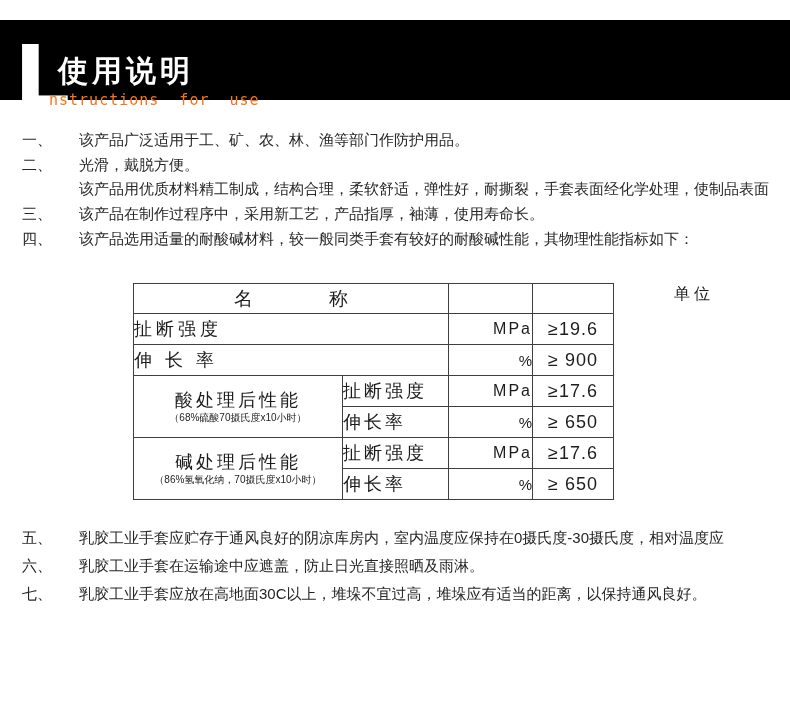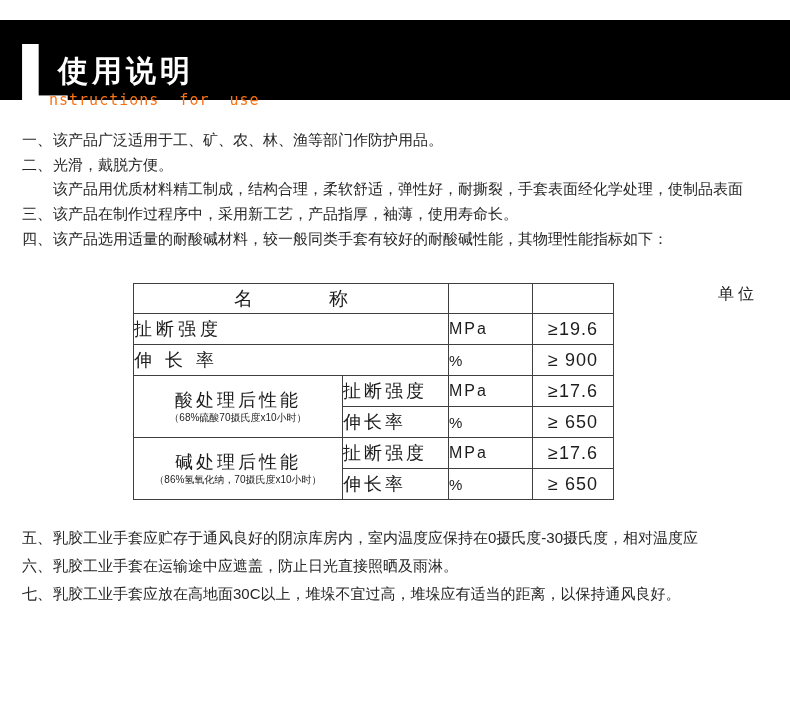--- a/index.html
+++ b/index.html
@@ -39,48 +39,48 @@
     font-size:15px;line-height:24px;
   }
   .items-bottom{
     position:absolute;left:22px;top:524px;width:760px;
     font-size:15px;line-height:28px;
   }
   .item{display:flex;align-items:flex-start;}
   .items-top .item{margin-bottom:1px;}
   .items-top .item:first-child{margin-top:8px;}
   .item .num{flex:0 0 31px;white-space:nowrap;}
-  .item .lines{flex:1;}
+  .item .lines{flex:1;margin-left:26px;}
   .item .lines div{white-space:nowrap;}
   
   .ptable{
     position:absolute;left:133px;top:283px;
     border-collapse:collapse;table-layout:fixed;
     width:480px;
     color:#1c1c1c;
   }
   .ptable td{
     border:1px solid #3f3f3f;
     padding:0;vertical-align:middle;
     overflow:hidden;
   }
   .ptable tr{height:31px;}
   .ptable tr.r-head{height:30px;}
   .c-namehead{font-size:19px;}
   .c-namehead .pair{display:flex;justify-content:center;gap:76px;}
   .c-name{font-size:18px;letter-spacing:4px;padding-left:60px;}
   .c-sub{font-size:18px;letter-spacing:3px;padding-left:12px;}
-  .c-unit{font-size:16px;text-align:left;letter-spacing:2px;}
+  .c-unit{font-size:16px;text-align:right;letter-spacing:2px;}
   .c-unit.pct{font-size:15px;letter-spacing:0;}
   .c-val{font-size:18px;text-align:center;letter-spacing:1px;}
   .c-group{text-align:center;}
   .g-name{font-size:18px;letter-spacing:3px;line-height:22px;}
   .g-cond{font-size:10px;letter-spacing:0;line-height:13px;color:#1c1c1c;}
   .unit-label{
-    position:absolute;left:718px;top:284px;
+    position:absolute;left:674px;top:284px;
     font-size:16px;letter-spacing:4px;color:#1c1c1c;white-space:nowrap;
   }
 </style>
 </head>
 <body>
 
 <div class="page">
 
   <div class="header-bar">
     <span class="big-l">L</span>

